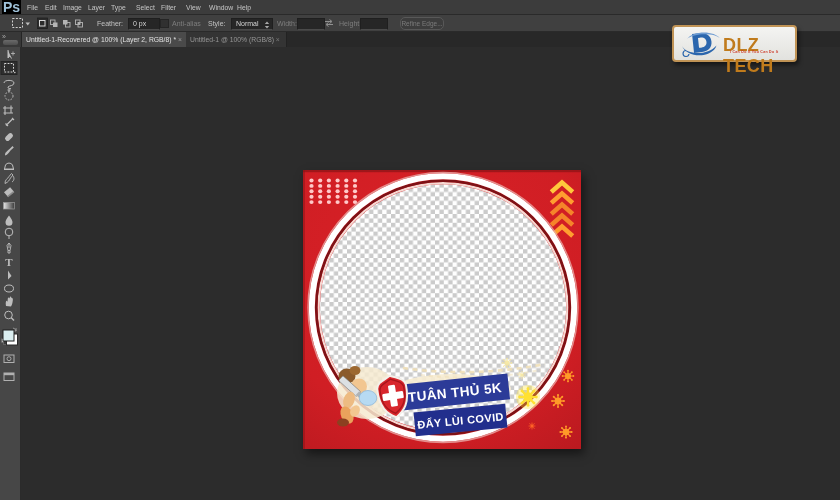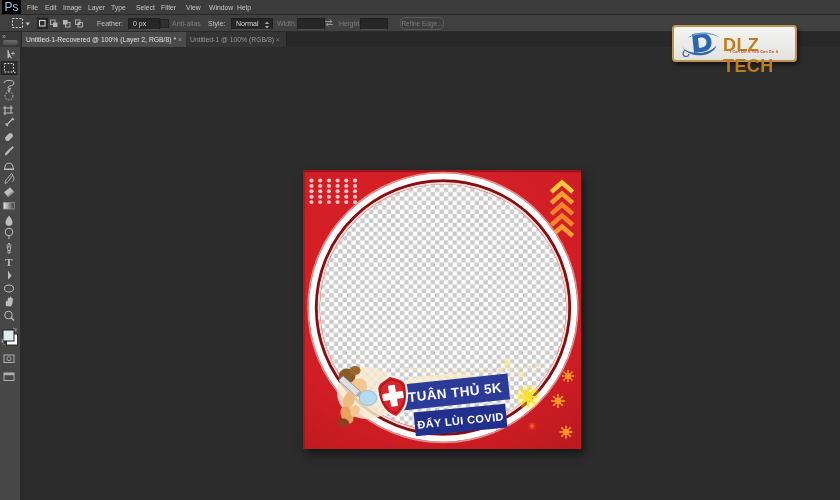--- a/index.html
+++ b/index.html
@@ -2,21 +2,21 @@
 <html><head>
 <meta charset="utf-8">
 <style>
   html,body{margin:0;padding:0;}
   #root{position:relative;width:840px;height:500px;background:#2c2c2c;overflow:hidden;
         font-family:"Liberation Sans", sans-serif;}
   
   #menubar{position:absolute;left:0;top:0;width:840px;height:14px;background:#3c3c3c;border-bottom:1px solid #2a2a2a;}
   #menubar span{position:absolute;top:3.5px;font-size:6.8px;color:#c6c6c6;}
   #pslogo{position:absolute;left:2px;top:0px;width:19px;height:14px;background:#000000;
-          color:#9fc2da;font-size:12px;font-weight:normal;text-align:center;line-height:14px;}
+          color:#9fc2da;font-size:14px;font-weight:bold;text-align:center;line-height:14px;}
   
   #optbar{position:absolute;left:0;top:15px;width:840px;height:16px;background:#404040;border-bottom:1px solid #2a2a2a;}
   #optbar .lbl{position:absolute;top:4.5px;font-size:7px;color:#c2c2c2;}
   #optbar .lbl2{position:absolute;top:4.5px;font-size:7px;color:#7e7e7e;}
   .well{position:absolute;top:2.5px;height:10px;background:#262626;border:1px solid #1f1f1f;
         border-bottom-color:#4a4a4a;color:#d5d5d5;font-size:7px;line-height:10px;padding-left:4px;}
   
   #tabbar{position:absolute;left:0;top:32px;width:840px;height:15px;background:#282828;}
   .tab{position:absolute;top:0;height:15px;font-size:6.8px;line-height:15px;padding:0 4px;white-space:nowrap;overflow:hidden;}
   

